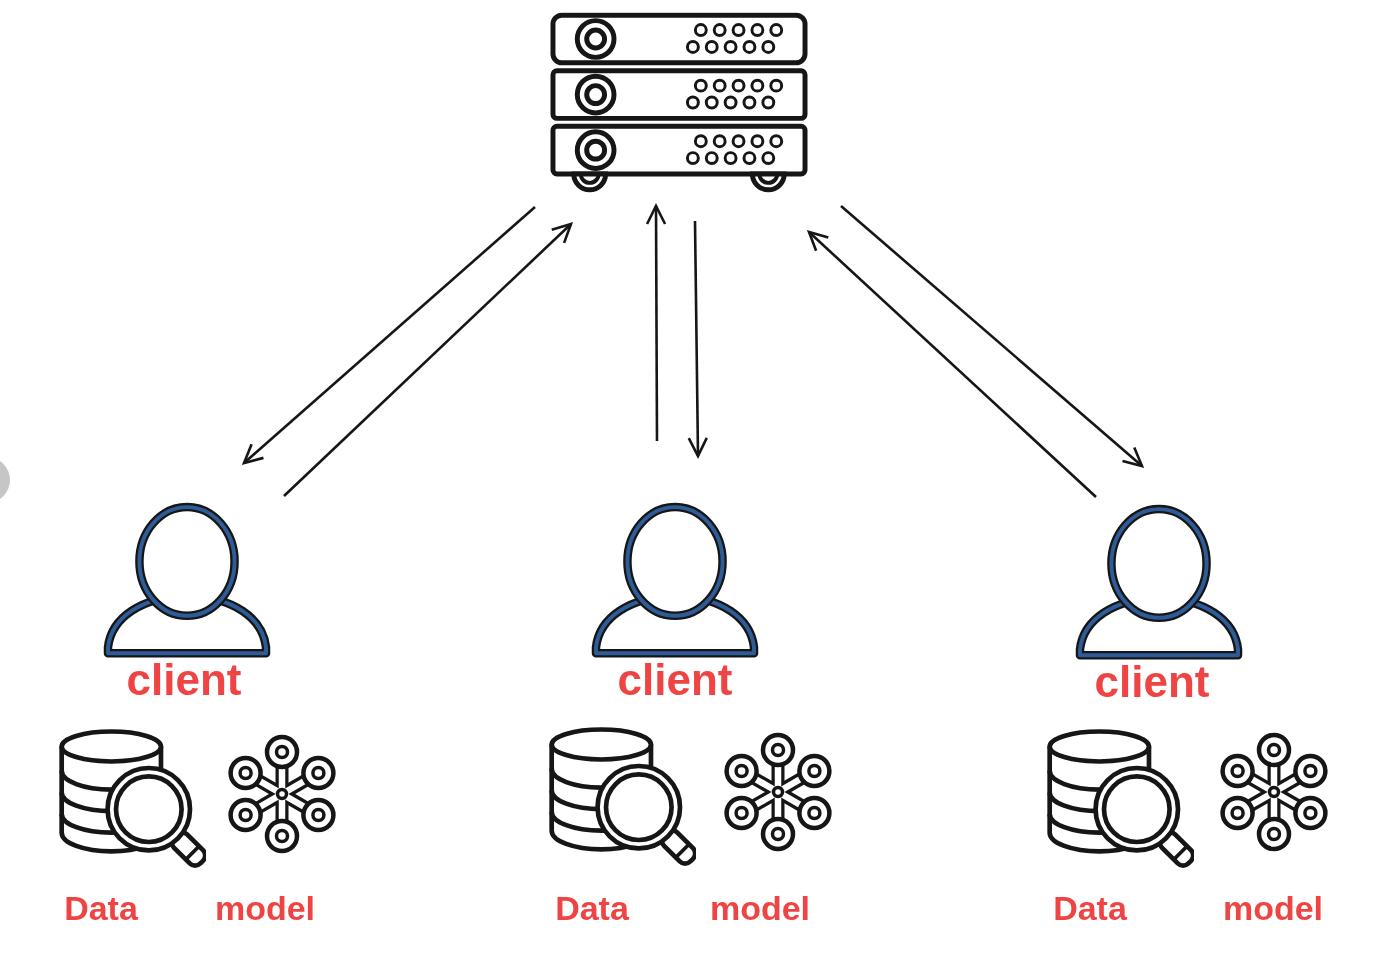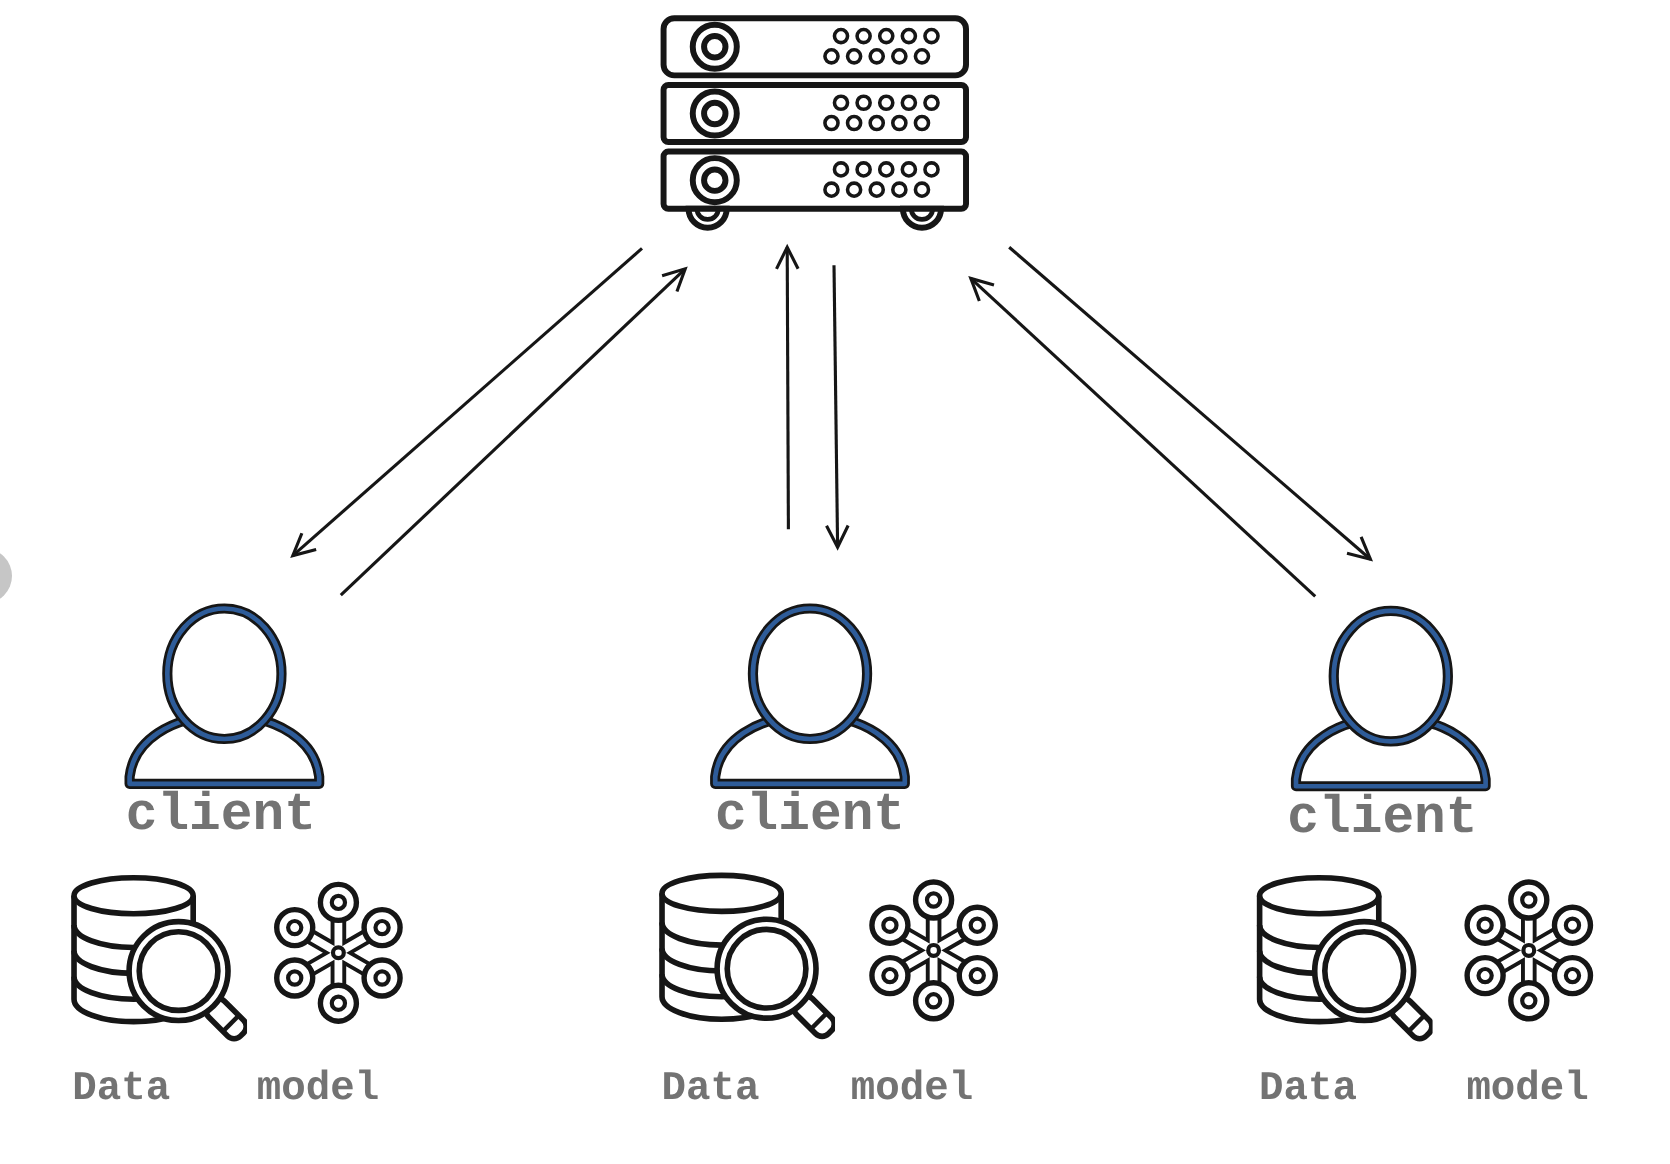--- a/index.html
+++ b/index.html
@@ -7,23 +7,23 @@
     position: relative;
     width: 1392px;
     height: 970px;
     background: #ffffff;
     overflow: hidden;
     font-family: "Liberation Serif", serif;
   }
   .abs { position: absolute; }
   .label {
     position: absolute;
-    font-family: Liberation Mono, monospace;
+    font-family: Liberation Sans, sans-serif;
     font-weight: 700;
-    color: #737373;
+    color: #ef4444;
     text-align: center;
     white-space: nowrap;
   }
   .client-label { font-size: 44px; line-height: 44px; width: 200px; }
   .icon-label  { font-size: 34px; line-height: 46px; }
   .data-label  { width: 160px; }
   .model-label { width: 200px; }
   .edge-artifact {
     position: absolute;
     left: -36px; top: 457px;

